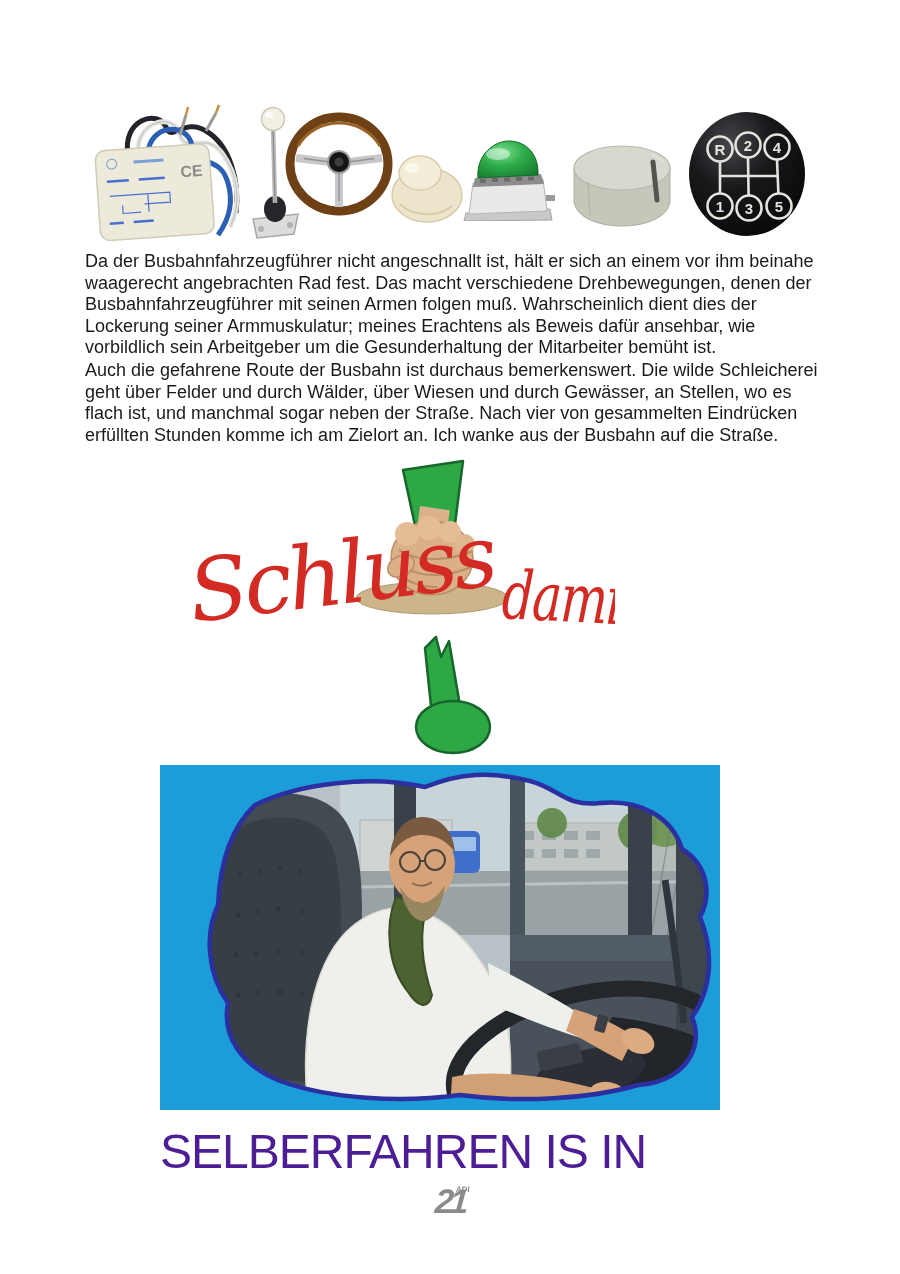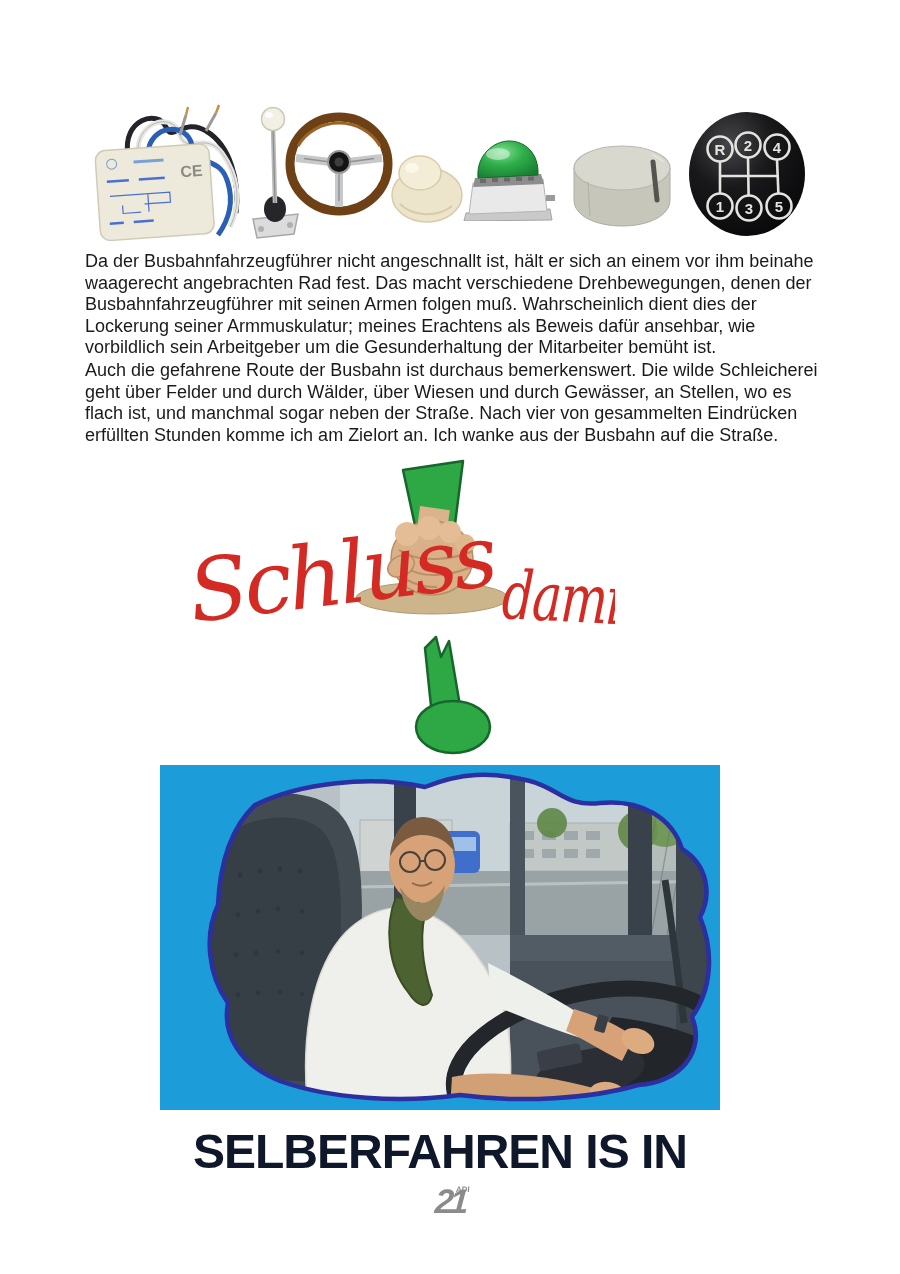--- a/index.html
+++ b/index.html
@@ -17,22 +17,22 @@
   
   .slogan-art{position:absolute;left:185px;top:450px;width:430px;height:312px;}
   .slogan-art svg{width:430px;height:312px;display:block;}
   .script{font-family:"DejaVu Serif","Liberation Serif",serif;font-style:italic;}
   
   .photo-frame{position:absolute;left:160px;top:765px;width:560px;height:345px;background:#1c9cd9;}
   .photo-frame svg{width:560px;height:345px;display:block;}
   
   .headline{
     position:absolute;left:160px;top:1124px;width:560px;height:54px;
-    font-size:48px;font-weight:bold;letter-spacing:-1px;color:#0f172a;
-    text-align:center;white-space:nowrap;
+    font-size:48px;font-weight:normal;letter-spacing:-1px;color:#4c1d95;
+    white-space:nowrap;
   }
   .pagenum-wrap{position:absolute;left:0;top:1182px;width:900px;text-align:center;}
   .pagenum{
     position:relative;display:inline-block;font-size:34px;font-weight:bold;
     font-style:italic;letter-spacing:-4px;color:#8b8b8b;transform:skewX(-4deg);
   }
   .pagenum-tag{
     position:absolute;top:3px;right:-4px;font-size:8px;font-style:normal;
     letter-spacing:0;color:#8b8b8b;font-weight:bold;
   }

